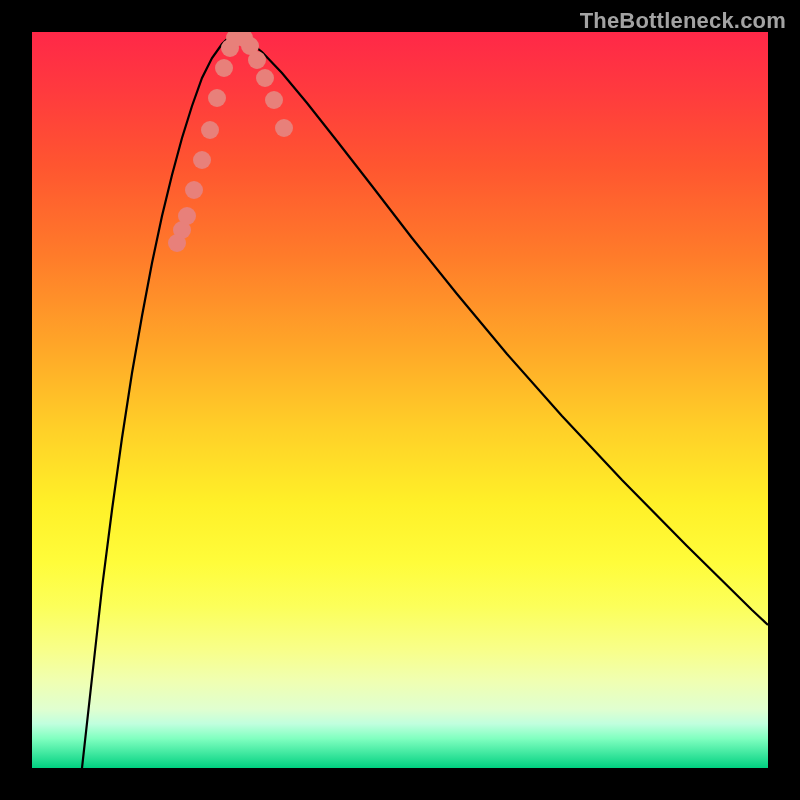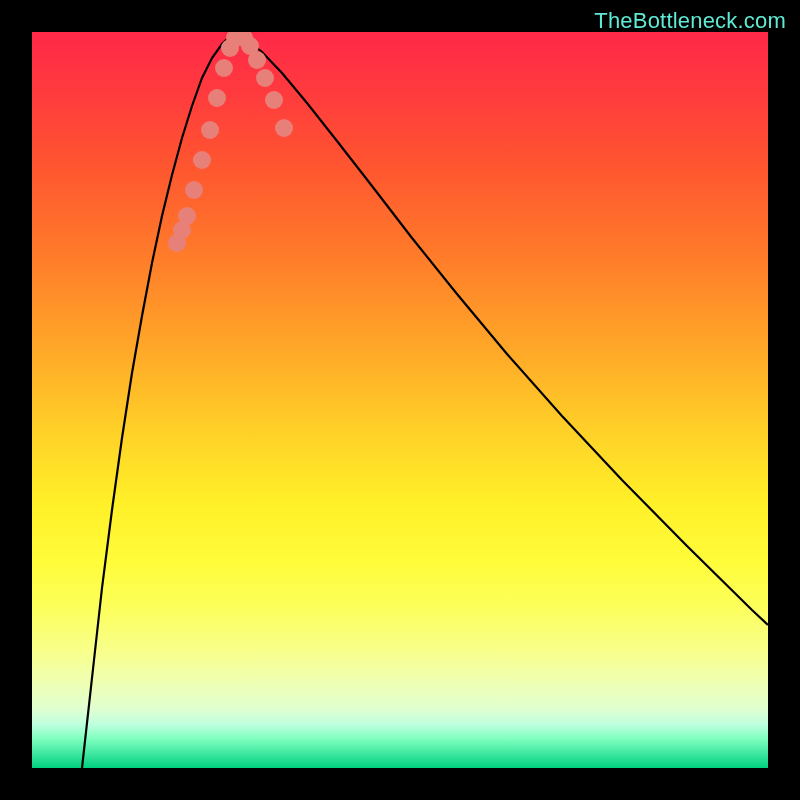--- a/index.html
+++ b/index.html
@@ -32,23 +32,23 @@
       #c0ffde 94%,
       #80ffc0 96%,
       #40e8a0 98%,
       #00d080 100%
     );
   }
   .watermark {
     position: absolute;
     top: 8px;
     right: 14px;
-    color: #5eead4;
+    color: #a3a3a3;
     font-size: 22px;
-    font-weight: 400;
+    font-weight: 700;
     letter-spacing: 0.2px;
   }
   .curves {
     position: absolute;
     left: 0; top: 0;
     width: 736px; height: 736px;
     overflow: visible;
   }
 </style>
 </head>

